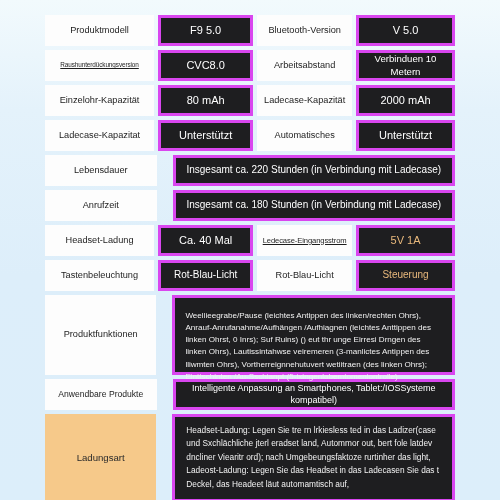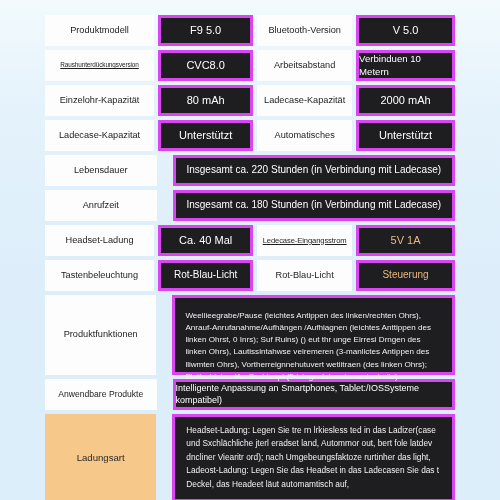--- a/index.html
+++ b/index.html
@@ -21,21 +21,21 @@
   }
   .spec-row {
     display: flex;
     align-items: stretch;
     margin-bottom: 4px;
   }
   .cell {
     display: flex;
     align-items: center;
     justify-content: center;
-    text-align: left;
+    text-align: center;
     box-sizing: border-box;
     padding: 2px 0;
     line-height: 1.28;
   }
   .cell.label {
     background: #fdfdfd;
     color: #1d1d1d;
     font-size: 9.2px;
   }
   .cell.value {

